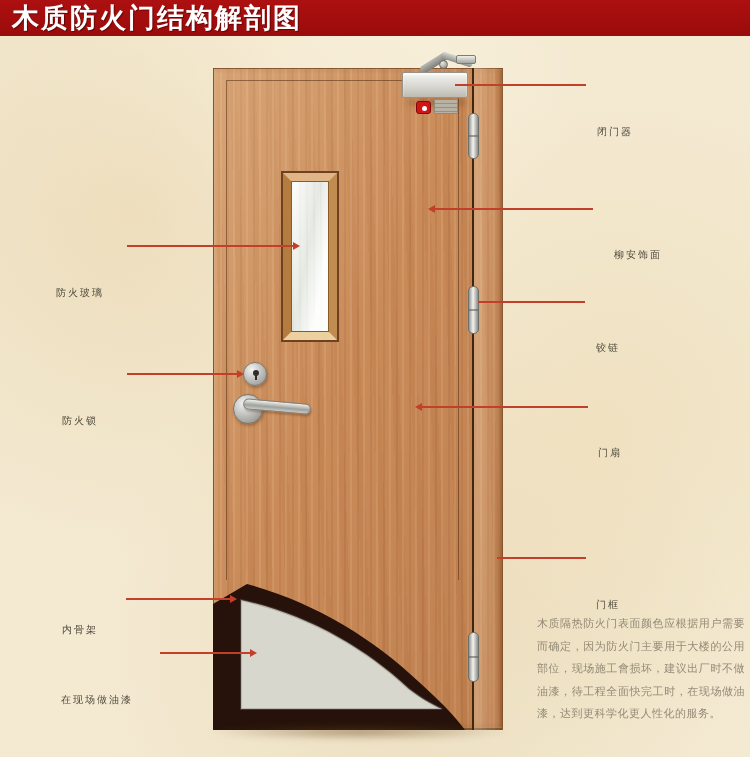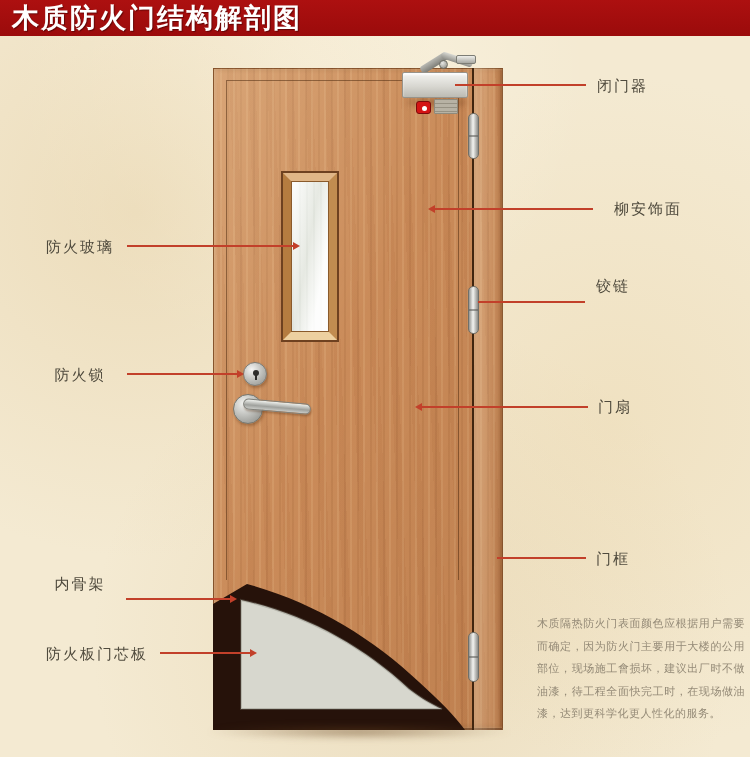--- a/index.html
+++ b/index.html
@@ -137,21 +137,21 @@
     left:-10px; top:669px; width:312px; height:14px;
     background:radial-gradient(ellipse at 50% 40%, rgba(100,65,30,.5), rgba(100,65,30,0) 70%);
     filter:blur(3px);
   }
 
   
   .line { height:2px; background:#c2402a; }
   .arrow-r { width:0; height:0; border-top:4px solid transparent; border-bottom:4px solid transparent; border-left:7px solid #c2402a; }
   .arrow-l { width:0; height:0; border-top:4px solid transparent; border-bottom:4px solid transparent; border-right:7px solid #c2402a; }
   .callout-label {
-    font-size:15px; color:#4f4a3d; letter-spacing:2px; line-height:16px; white-space:nowrap;
+    font-size:10px; color:#4f4a3d; letter-spacing:2px; line-height:16px; white-space:nowrap;margin-top:46px;
   }
   .lab-right { text-align:left; }
   .lab-left  { text-align:center; }
 
   
   .description {
     left:537px; top:612px; width:208px;
     font-size:11px; line-height:22.5px; color:#948a77; letter-spacing:.5px;
     text-align:justify;
   }
@@ -209,33 +209,33 @@
 <div class="abs arrow-r" style="left:293px;top:242px"></div>
 
 <div class="abs callout-label lab-left" style="left:40px;top:367px;width:80px">防火锁</div>
 <div class="abs line" style="left:127px;top:373px;width:110px"></div>
 <div class="abs arrow-r" style="left:237px;top:370px"></div>
 
 <div class="abs callout-label lab-left" style="left:40px;top:576px;width:80px">内骨架</div>
 <div class="abs line" style="left:126px;top:598px;width:104px"></div>
 <div class="abs arrow-r" style="left:230px;top:595px"></div>
 
-<div class="abs callout-label lab-left" style="left:40px;top:646px;width:114px">防火板门芯板</div>
+<div class="abs callout-label lab-left" style="left:40px;top:646px;width:114px">在现场做油漆</div>
 <div class="abs line" style="left:160px;top:652px;width:90px"></div>
 <div class="abs arrow-r" style="left:250px;top:649px"></div>
 
 <div class="abs line" style="left:455px;top:84px;width:131px"></div>
 <div class="abs callout-label lab-right" style="left:597px;top:78px">闭门器</div>
 
 <div class="abs arrow-l" style="left:428px;top:205px"></div>
 <div class="abs line" style="left:434px;top:208px;width:159px"></div>
 <div class="abs callout-label lab-right" style="left:614px;top:201px">柳安饰面</div>
 
 <div class="abs line" style="left:478px;top:301px;width:107px"></div>
-<div class="abs callout-label lab-right" style="left:596px;top:278px">铰链</div>
+<div class="abs callout-label lab-right" style="left:596px;top:294px">铰链</div>
 
 <div class="abs arrow-l" style="left:415px;top:403px"></div>
 <div class="abs line" style="left:421px;top:406px;width:167px"></div>
 <div class="abs callout-label lab-right" style="left:598px;top:399px">门扇</div>
 
 <div class="abs line" style="left:497px;top:557px;width:89px"></div>
 <div class="abs callout-label lab-right" style="left:596px;top:551px">门框</div>
 
 <div class="abs description">木质隔热防火门表面颜色应根据用户需要而确定，因为防火门主要用于大楼的公用部位，现场施工會损坏，建议出厂时不做油漆，待工程全面快完工时，在现场做油漆，达到更科学化更人性化的服务。</div>
 

